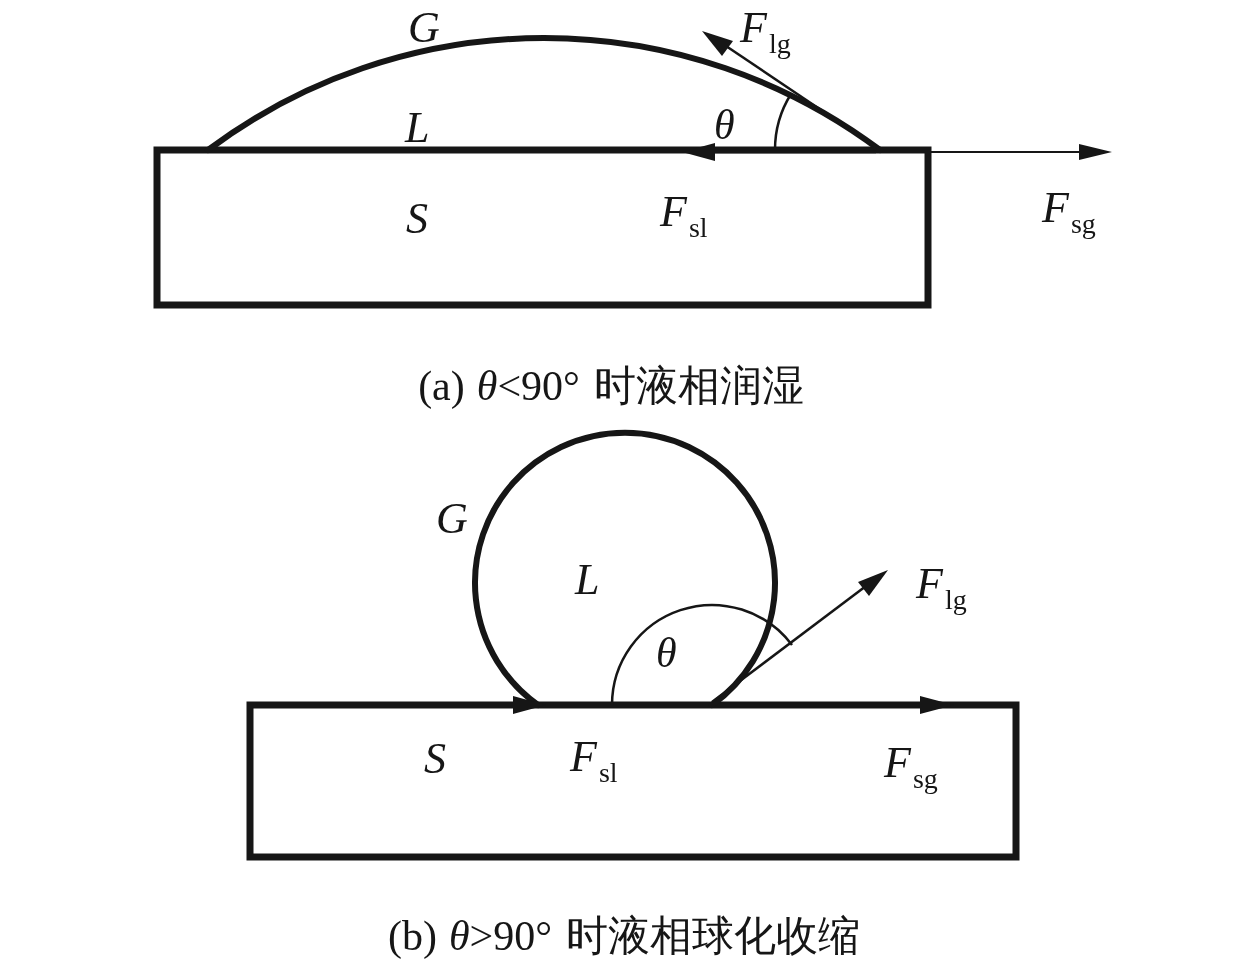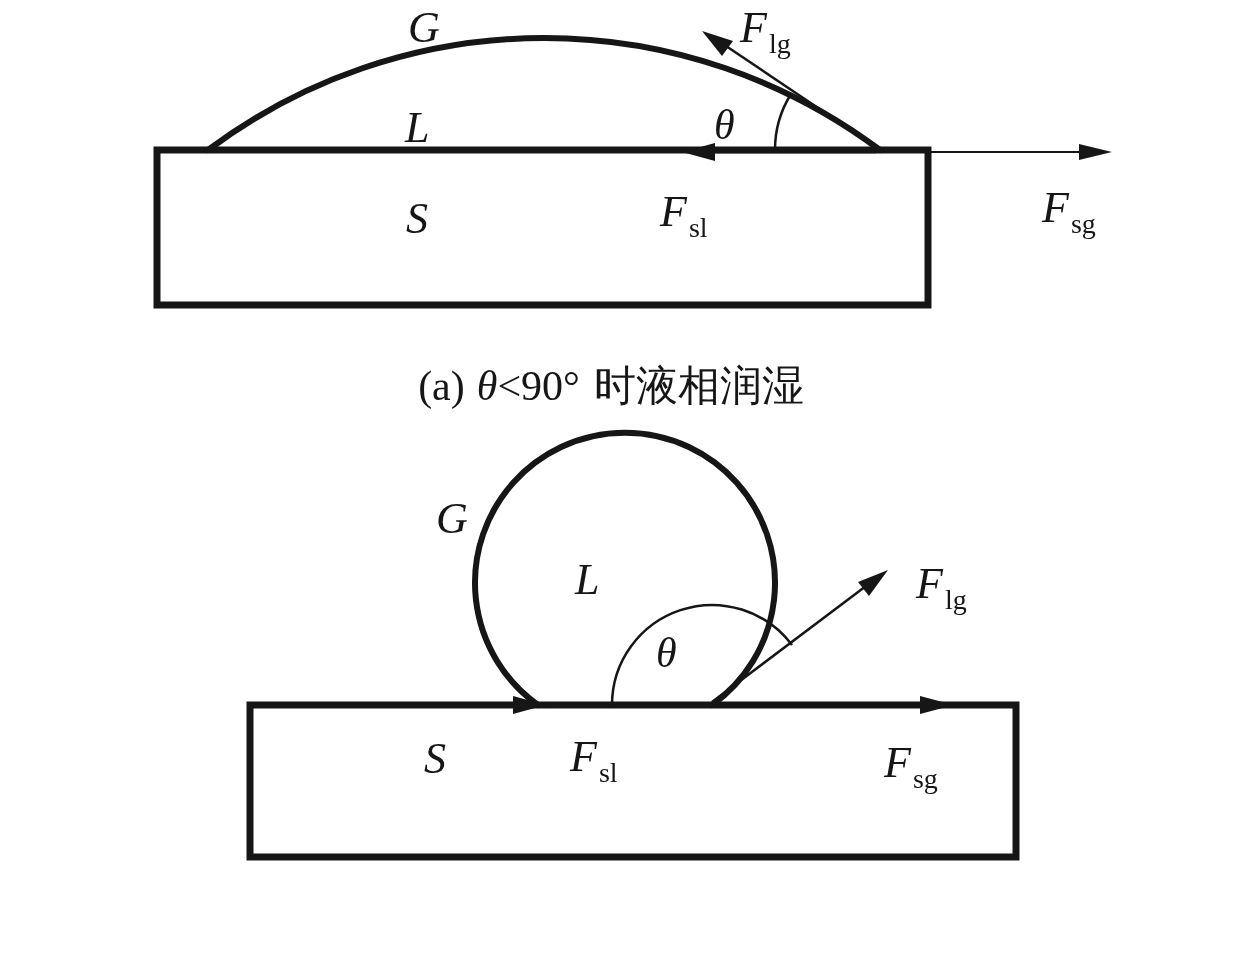--- a/index.html
+++ b/index.html
@@ -131,14 +131,17 @@
       <text x="570" y="771"><tspan class="force-main">F</tspan><tspan class="force-sub" dx="2" dy="11">sl</tspan></text>
 
       <text x="884" y="777"><tspan class="force-main">F</tspan><tspan class="force-sub" dx="2" dy="11">sg</tspan></text>
     </g>
   </svg>
 
   <div class="caption" id="caption-a">
     <span class="cap-index">(a)</span><span class="cap-theta">θ</span><span class="cap-relation">&lt;90°</span><span class="cap-text">时液相润湿</span>
   </div>
 
+  <div class="caption" id="caption-b">
+    <span class="cap-index">(b)</span><span class="cap-theta">θ</span><span class="cap-relation">&gt;90°</span><span class="cap-text">时液相球化收缩</span>
+  </div>
 
 </div>
 
 </body></html>

